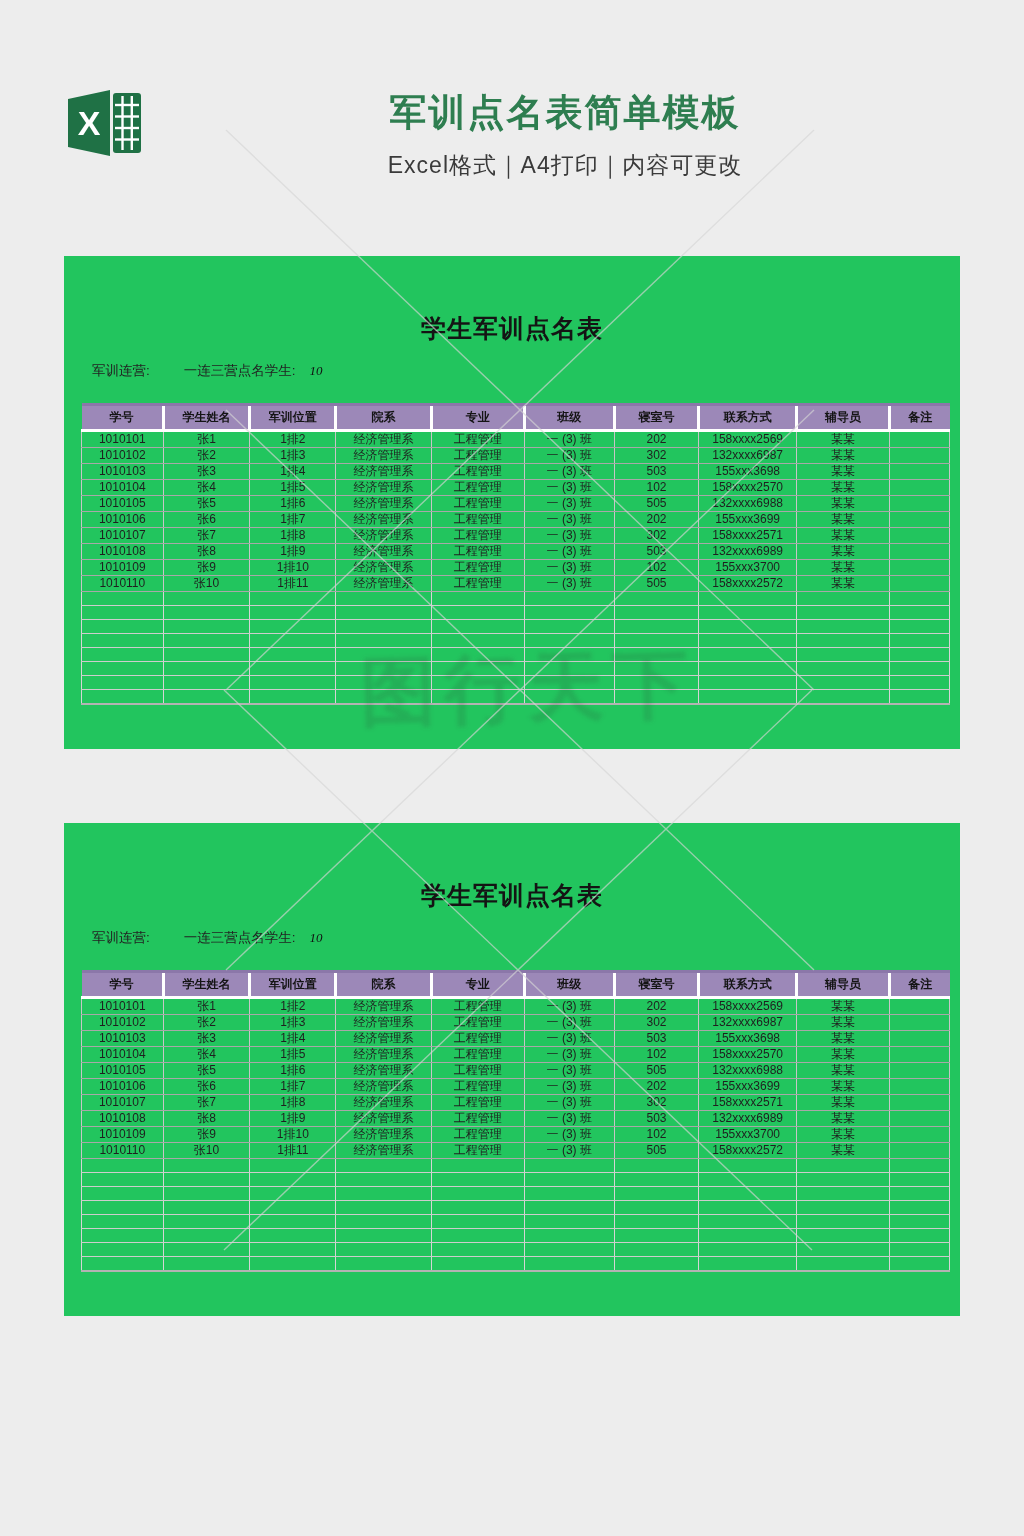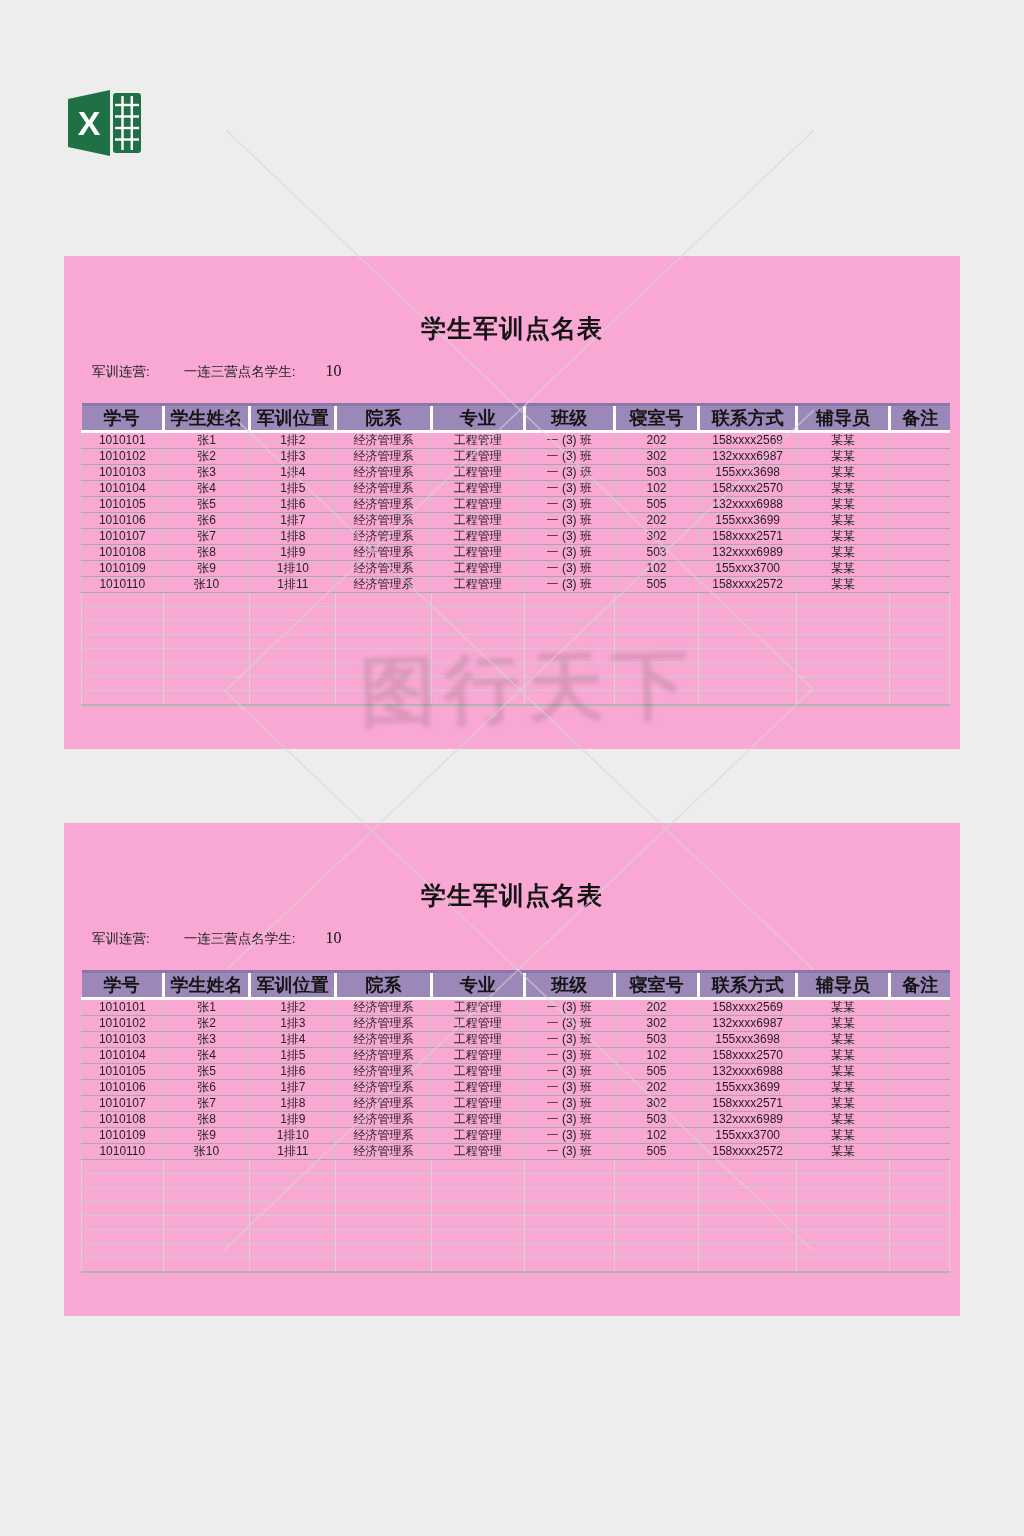--- a/index.html
+++ b/index.html
@@ -19,51 +19,51 @@
     font-size:37px; font-weight:bold; letter-spacing:2px;
     color:var(--accent-green, #2e7e50);
   }
   .head-subtitle {
     margin-top:12px; font-size:23px; letter-spacing:1px; color:#3a3a3a;
   }
 
   
   .panel {
     position:absolute; left:64px; width:896px; height:493px;
-    background:#f9a8d4;
+    background:#22c55e;
   }
   #panel-1 { top:256px; }
   #panel-2 { top:823px; }
 
   .sheet-title {
     position:absolute; top:56px; left:0; width:100%;
     text-align:center; font-size:25px; font-weight:bold; color:#141414;
     letter-spacing:1px;
   }
   .info-row {
     position:absolute; top:106px; left:28px; right:128px;
     display:flex; align-items:baseline;
     font-size:13.5px; color:#222;
   }
   .info-left .info-value { margin-left:34px; }
   .info-right .count-value {
-    margin-left:30px; font-family:"Liberation Serif", serif; font-size:16px; color:#111;
+    margin-left:14px; font-family:"Liberation Serif", serif; font-size:13px; color:#111;font-style:italic;
   }
 
   
   table.roster {
     position:absolute; left:17px; top:147px; width:869px;
     border-collapse:collapse; table-layout:fixed;
   }
   .c0{width:9.4%}.c1{width:10.0%}.c2{width:9.9%}.c3{width:11.0%}.c4{width:10.7%}
   .c5{width:10.4%}.c6{width:9.7%}.c7{width:11.3%}.c8{width:10.7%}.c9{width:6.9%}
 
   table.roster th {
     background:var(--header-bg, #9c88b8);
-    height:26px; font-size:18px; font-weight:bold; color:#141414;
+    height:26px; font-size:12px; font-weight:bold; color:#141414;
     border-top:3px solid #8b77a9;
     border-left:3px solid #ffffff;
     border-bottom:3px solid #ffffff;
     padding:0;
   }
   table.roster th:first-child { border-left:none; }
 
   table.roster td {
     height:15px; padding:0; text-align:center;
     font-size:12px; color:#1f1f1f; line-height:15px;
@@ -98,20 +98,24 @@
     <g stroke="#ffffff" stroke-width="2.4">
       <line x1="58.5" y1="10" x2="58.5" y2="64"></line>
       <line x1="67.8" y1="10" x2="67.8" y2="64"></line>
       <line x1="51" y1="19" x2="75" y2="19"></line>
       <line x1="51" y1="30.5" x2="75" y2="30.5"></line>
       <line x1="51" y1="42" x2="75" y2="42"></line>
       <line x1="51" y1="53.5" x2="75" y2="53.5"></line>
     </g>
     <text x="25" y="49" text-anchor="middle" fill="#ffffff" font-family="Liberation Sans, sans-serif" font-size="34" font-weight="bold">X</text>
   </svg>
+  <div class="head-text">
+    <h1 class="head-title">军训点名表简单模板</h1>
+    <p class="head-subtitle">Excel格式｜A4打印｜内容可更改</p>
+  </div>
 </header>
 
 <section class="panel" id="panel-1">
   <div class="sheet-title">学生军训点名表</div>
   <div class="info-row">
     <span class="info-left">
       <span>军训连营:</span><span class="info-value">一连三营</span>
     </span>
     <span class="info-right">
       <span>点名学生:</span><span class="count-value">10</span>

